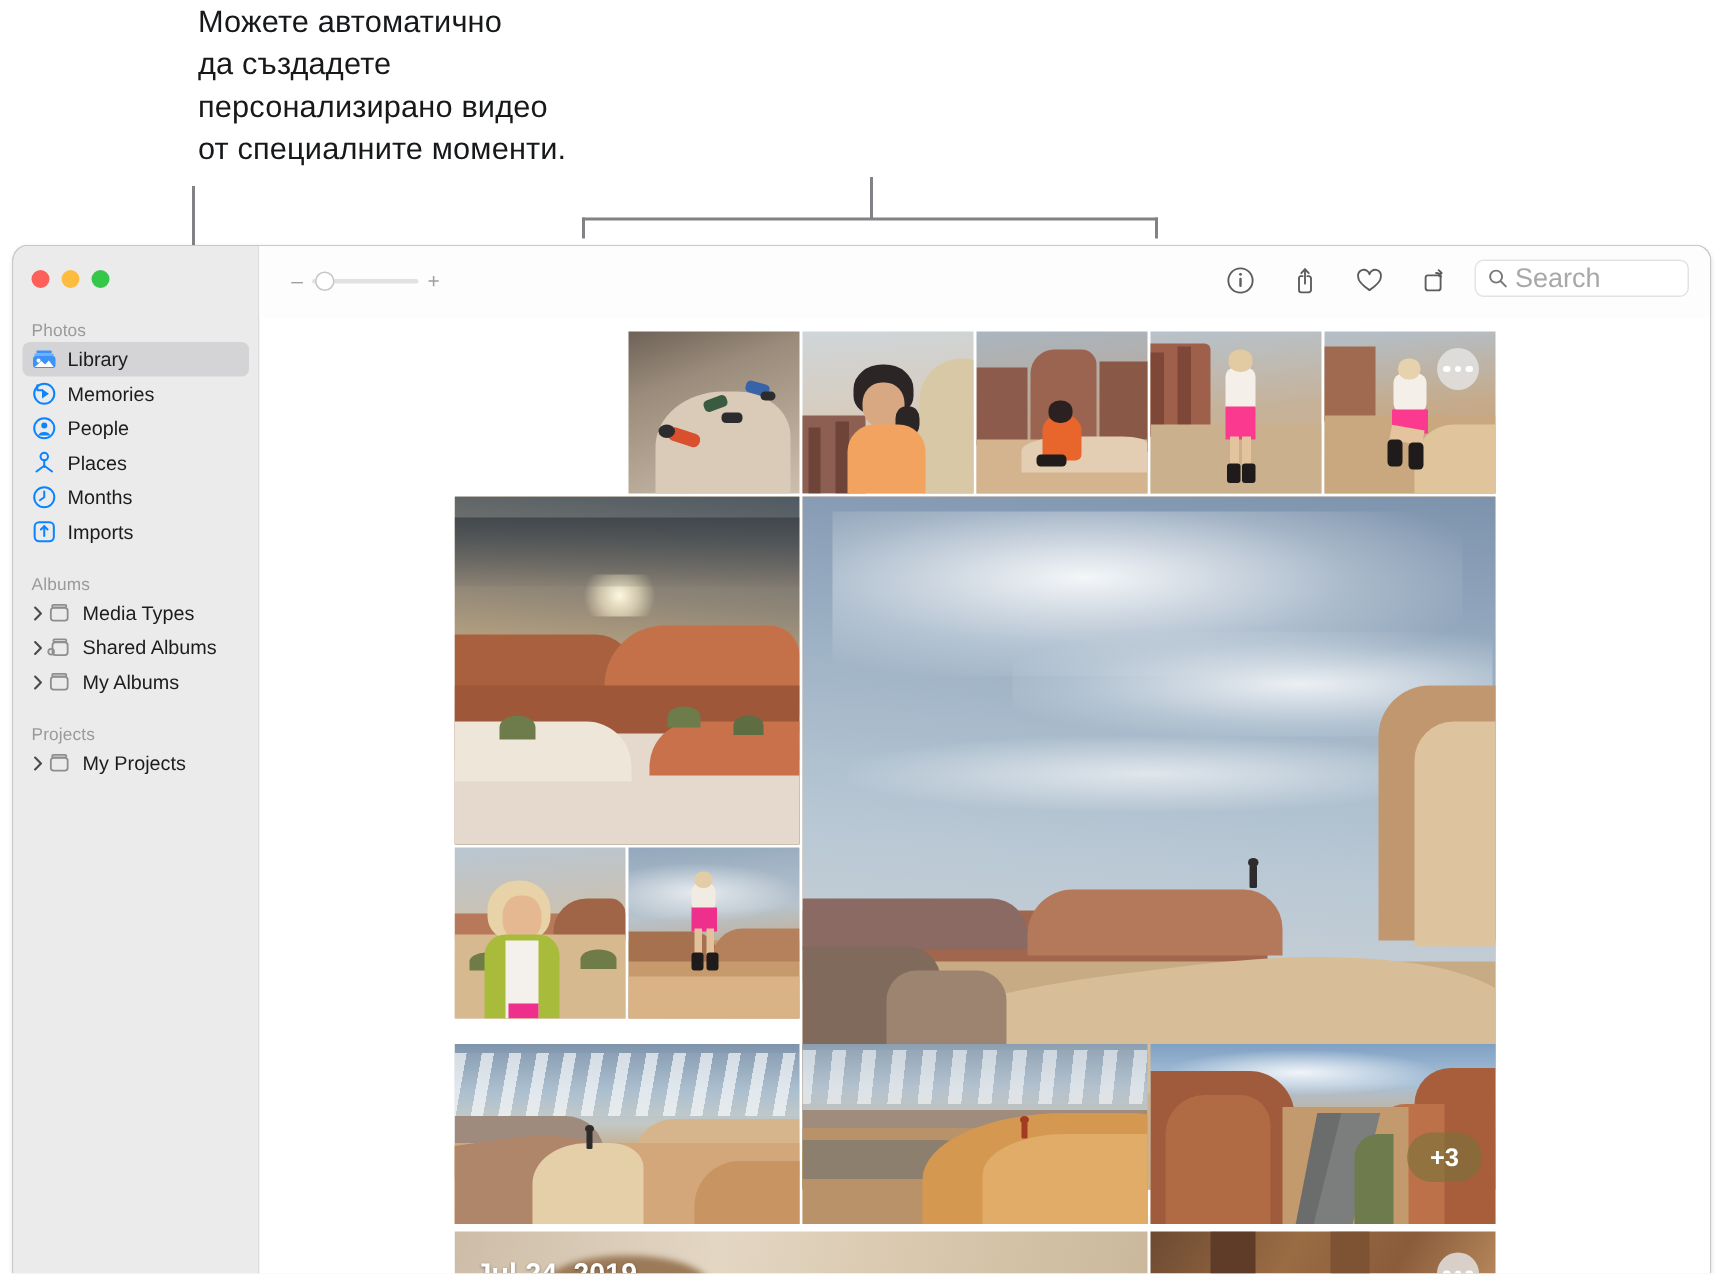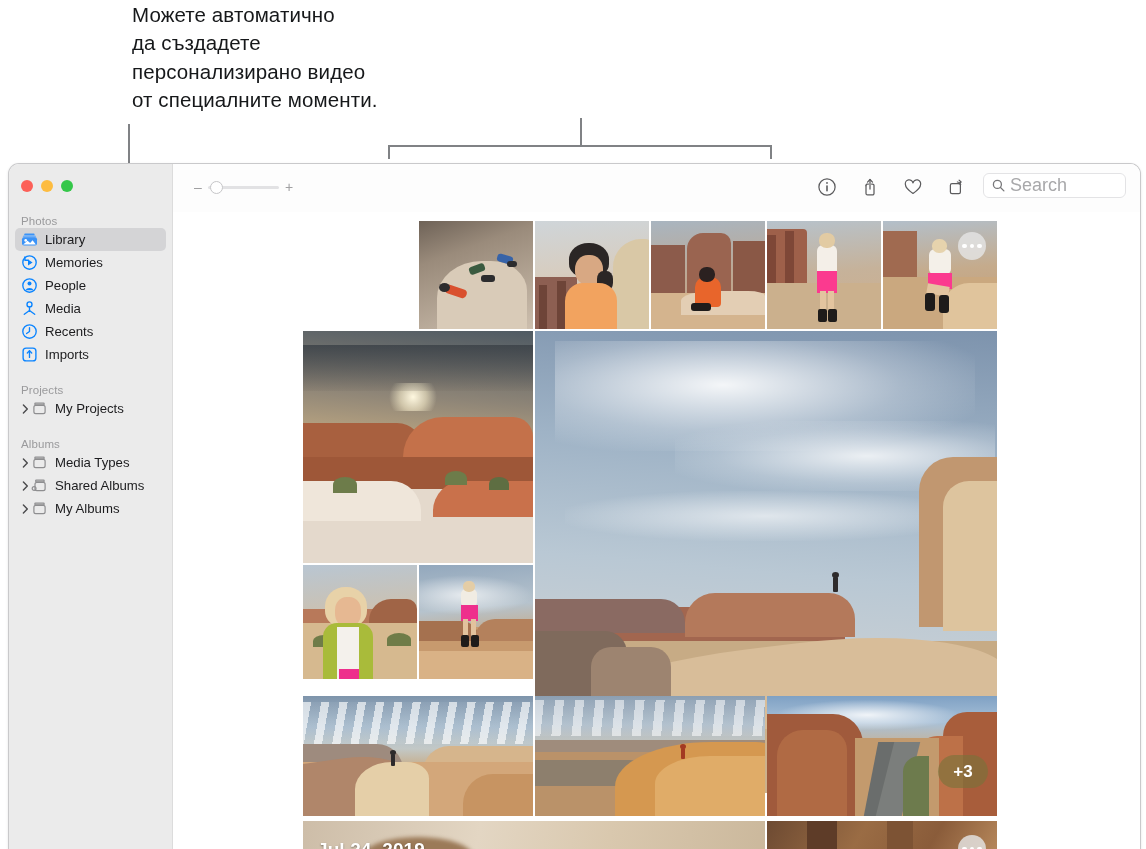--- a/index.html
+++ b/index.html
@@ -256,114 +256,114 @@
           </li>
 
           <li class="sb-item">
             <span class="sb-ico">
               <svg width="17" height="17" viewBox="0 0 17 17">
                 <circle cx="8.5" cy="4.4" r="2.5" fill="none" stroke="#0a84ff" stroke-width="1.35"></circle>
                 <path d="M8.5 6.9 L8.5 11.4" stroke="#0a84ff" stroke-width="1.35" stroke-linecap="round"></path>
                 <path d="M3.3 14.3 L8.5 10.5 L13.7 14.3" fill="none" stroke="#0a84ff" stroke-width="1.35" stroke-linecap="round" stroke-linejoin="round"></path>
               </svg>
             </span>
-            <span>Media</span>
+            <span>Places</span>
           </li>
 
           <li class="sb-item">
             <span class="sb-ico">
               <svg width="17" height="17" viewBox="0 0 17 17">
                 <circle cx="8.5" cy="8.5" r="6.7" fill="none" stroke="#0a84ff" stroke-width="1.35"></circle>
                 <path d="M8.5 4.6 L8.5 8.5 L5.6 10.5" fill="none" stroke="#0a84ff" stroke-width="1.35" stroke-linecap="round" stroke-linejoin="round"></path>
               </svg>
             </span>
-            <span>Recents</span>
+            <span>Months</span>
           </li>
 
           <li class="sb-item">
             <span class="sb-ico">
               <svg width="17" height="17" viewBox="0 0 17 17">
                 <rect x="2.1" y="2.1" width="12.8" height="12.8" rx="3" fill="none" stroke="#0a84ff" stroke-width="1.35"></rect>
                 <path d="M8.5 11.4 L8.5 4.9" stroke="#0a84ff" stroke-width="1.35" stroke-linecap="round"></path>
                 <path d="M6.3 7 L8.5 4.8 L10.7 7" fill="none" stroke="#0a84ff" stroke-width="1.35" stroke-linecap="round" stroke-linejoin="round"></path>
               </svg>
             </span>
             <span>Imports</span>
           </li>
         </ul>
       </div>
 
       <div style="margin-top:18px;">
-        <div class="sb-section">Projects</div>
+        <div class="sb-section">Albums</div>
         <ul class="sb-list">
+
           <li class="sb-item">
             <span class="disc">
               <svg width="7" height="10" viewBox="0 0 7 10">
                   <path d="M1.4 1 L5.3 5 L1.4 9" fill="none" stroke="#4a4a4c" stroke-width="1.4" stroke-linecap="round" stroke-linejoin="round"></path>
                 </svg>
             </span>
             <span class="sb-ico">
               <svg width="17" height="17" viewBox="0 0 17 17">
                 <rect x="3.8" y="3.2" width="9.4" height="1.7" rx="0.8" fill="none" stroke="#8e8e90" stroke-width="1.2"></rect>
                 <rect x="2.9" y="5.3" width="11.2" height="8.4" rx="1.9" fill="none" stroke="#8e8e90" stroke-width="1.2"></rect>
               </svg>
             </span>
-            <span>My Projects</span>
-          </li>
-        </ul>
-      </div>
-
-      <div style="margin-top:18px;">
-        <div class="sb-section">Albums</div>
-        <ul class="sb-list">
+            <span>Media Types</span>
+          </li>
 
           <li class="sb-item">
             <span class="disc">
               <svg width="7" height="10" viewBox="0 0 7 10">
                   <path d="M1.4 1 L5.3 5 L1.4 9" fill="none" stroke="#4a4a4c" stroke-width="1.4" stroke-linecap="round" stroke-linejoin="round"></path>
                 </svg>
             </span>
             <span class="sb-ico">
               <svg width="17" height="17" viewBox="0 0 17 17">
-                <rect x="3.8" y="3.2" width="9.4" height="1.7" rx="0.8" fill="none" stroke="#8e8e90" stroke-width="1.2"></rect>
-                <rect x="2.9" y="5.3" width="11.2" height="8.4" rx="1.9" fill="none" stroke="#8e8e90" stroke-width="1.2"></rect>
-              </svg>
-            </span>
-            <span>Media Types</span>
+                <rect x="4.6" y="3.2" width="8.6" height="1.7" rx="0.8" fill="none" stroke="#8e8e90" stroke-width="1.2"></rect>
+                <rect x="4" y="5.3" width="10.1" height="8.4" rx="1.9" fill="none" stroke="#8e8e90" stroke-width="1.2"></rect>
+                <circle cx="3.1" cy="11.5" r="1.9" fill="none" stroke="#8e8e90" stroke-width="1.2"></circle>
+              </svg>
+            </span>
+            <span>Shared Albums</span>
           </li>
 
           <li class="sb-item">
             <span class="disc">
               <svg width="7" height="10" viewBox="0 0 7 10">
                   <path d="M1.4 1 L5.3 5 L1.4 9" fill="none" stroke="#4a4a4c" stroke-width="1.4" stroke-linecap="round" stroke-linejoin="round"></path>
                 </svg>
             </span>
             <span class="sb-ico">
               <svg width="17" height="17" viewBox="0 0 17 17">
-                <rect x="4.6" y="3.2" width="8.6" height="1.7" rx="0.8" fill="none" stroke="#8e8e90" stroke-width="1.2"></rect>
-                <rect x="4" y="5.3" width="10.1" height="8.4" rx="1.9" fill="none" stroke="#8e8e90" stroke-width="1.2"></rect>
-                <circle cx="3.1" cy="11.5" r="1.9" fill="none" stroke="#8e8e90" stroke-width="1.2"></circle>
-              </svg>
-            </span>
-            <span>Shared Albums</span>
-          </li>
-
+                <rect x="3.8" y="3.2" width="9.4" height="1.7" rx="0.8" fill="none" stroke="#8e8e90" stroke-width="1.2"></rect>
+                <rect x="2.9" y="5.3" width="11.2" height="8.4" rx="1.9" fill="none" stroke="#8e8e90" stroke-width="1.2"></rect>
+              </svg>
+            </span>
+            <span>My Albums</span>
+          </li>
+        </ul>
+      </div>
+
+      <div style="margin-top:18px;">
+        <div class="sb-section">Projects</div>
+        <ul class="sb-list">
           <li class="sb-item">
             <span class="disc">
               <svg width="7" height="10" viewBox="0 0 7 10">
                   <path d="M1.4 1 L5.3 5 L1.4 9" fill="none" stroke="#4a4a4c" stroke-width="1.4" stroke-linecap="round" stroke-linejoin="round"></path>
                 </svg>
             </span>
             <span class="sb-ico">
               <svg width="17" height="17" viewBox="0 0 17 17">
                 <rect x="3.8" y="3.2" width="9.4" height="1.7" rx="0.8" fill="none" stroke="#8e8e90" stroke-width="1.2"></rect>
                 <rect x="2.9" y="5.3" width="11.2" height="8.4" rx="1.9" fill="none" stroke="#8e8e90" stroke-width="1.2"></rect>
               </svg>
             </span>
-            <span>My Albums</span>
+            <span>My Projects</span>
           </li>
         </ul>
       </div>
     </div>
 
     <div class="content">
 
       <div class="toolbar">
 
         <div class="zoom-slider">

